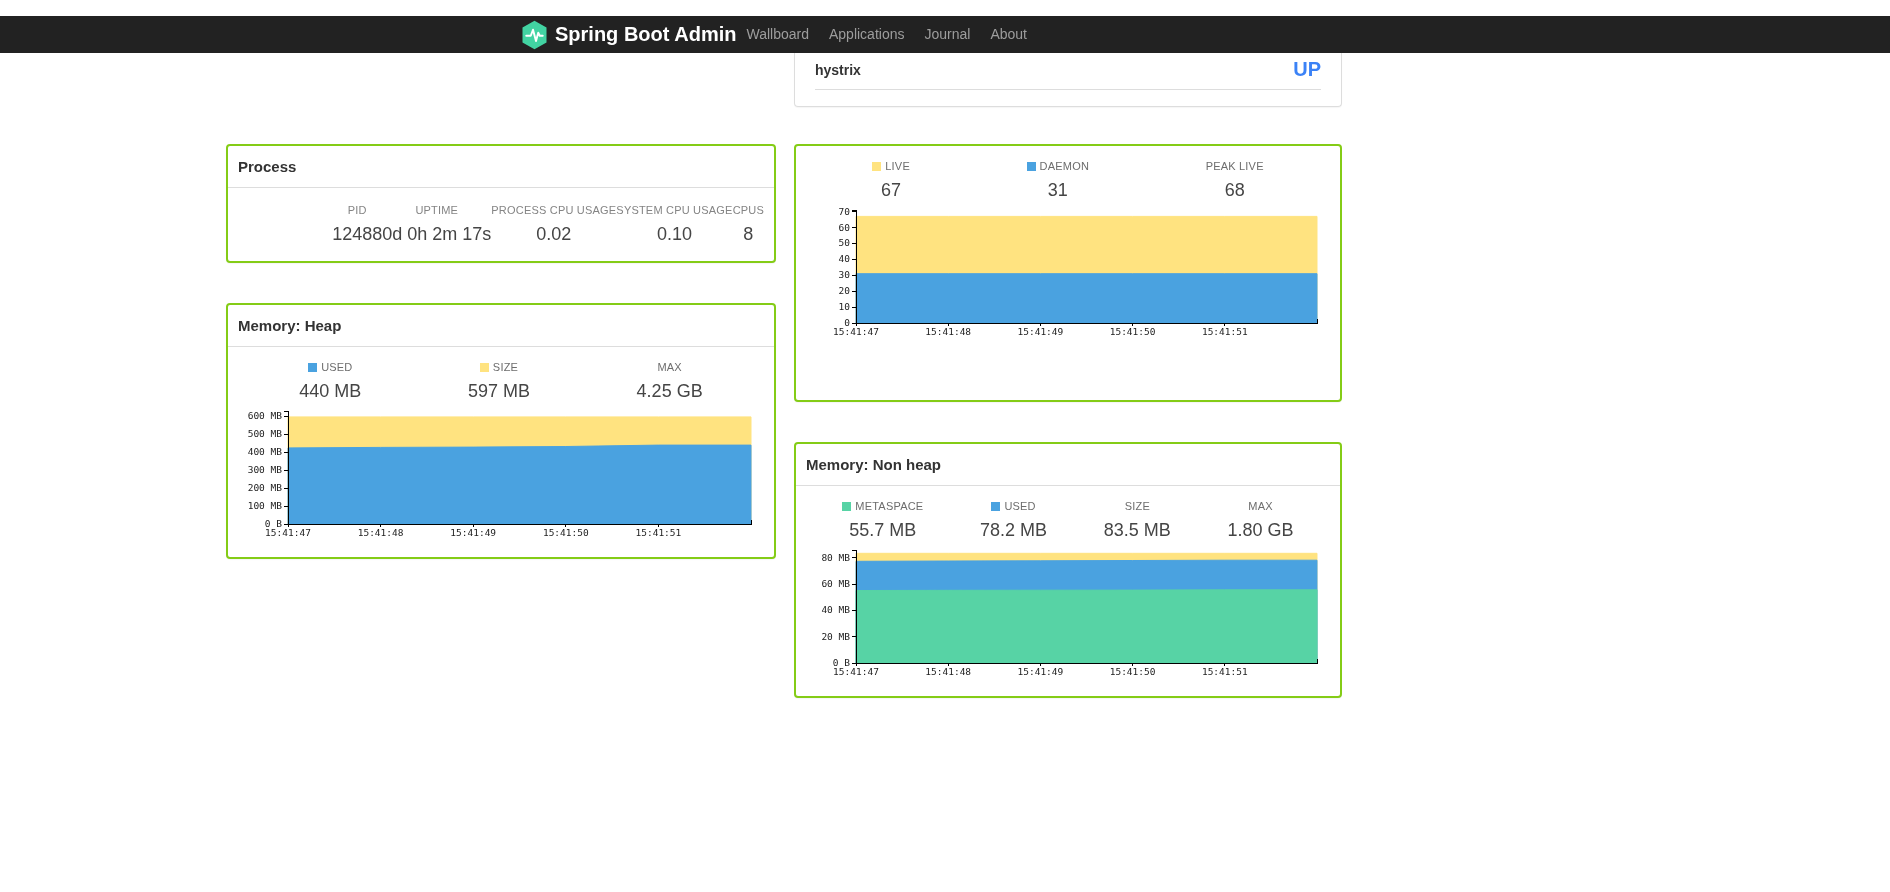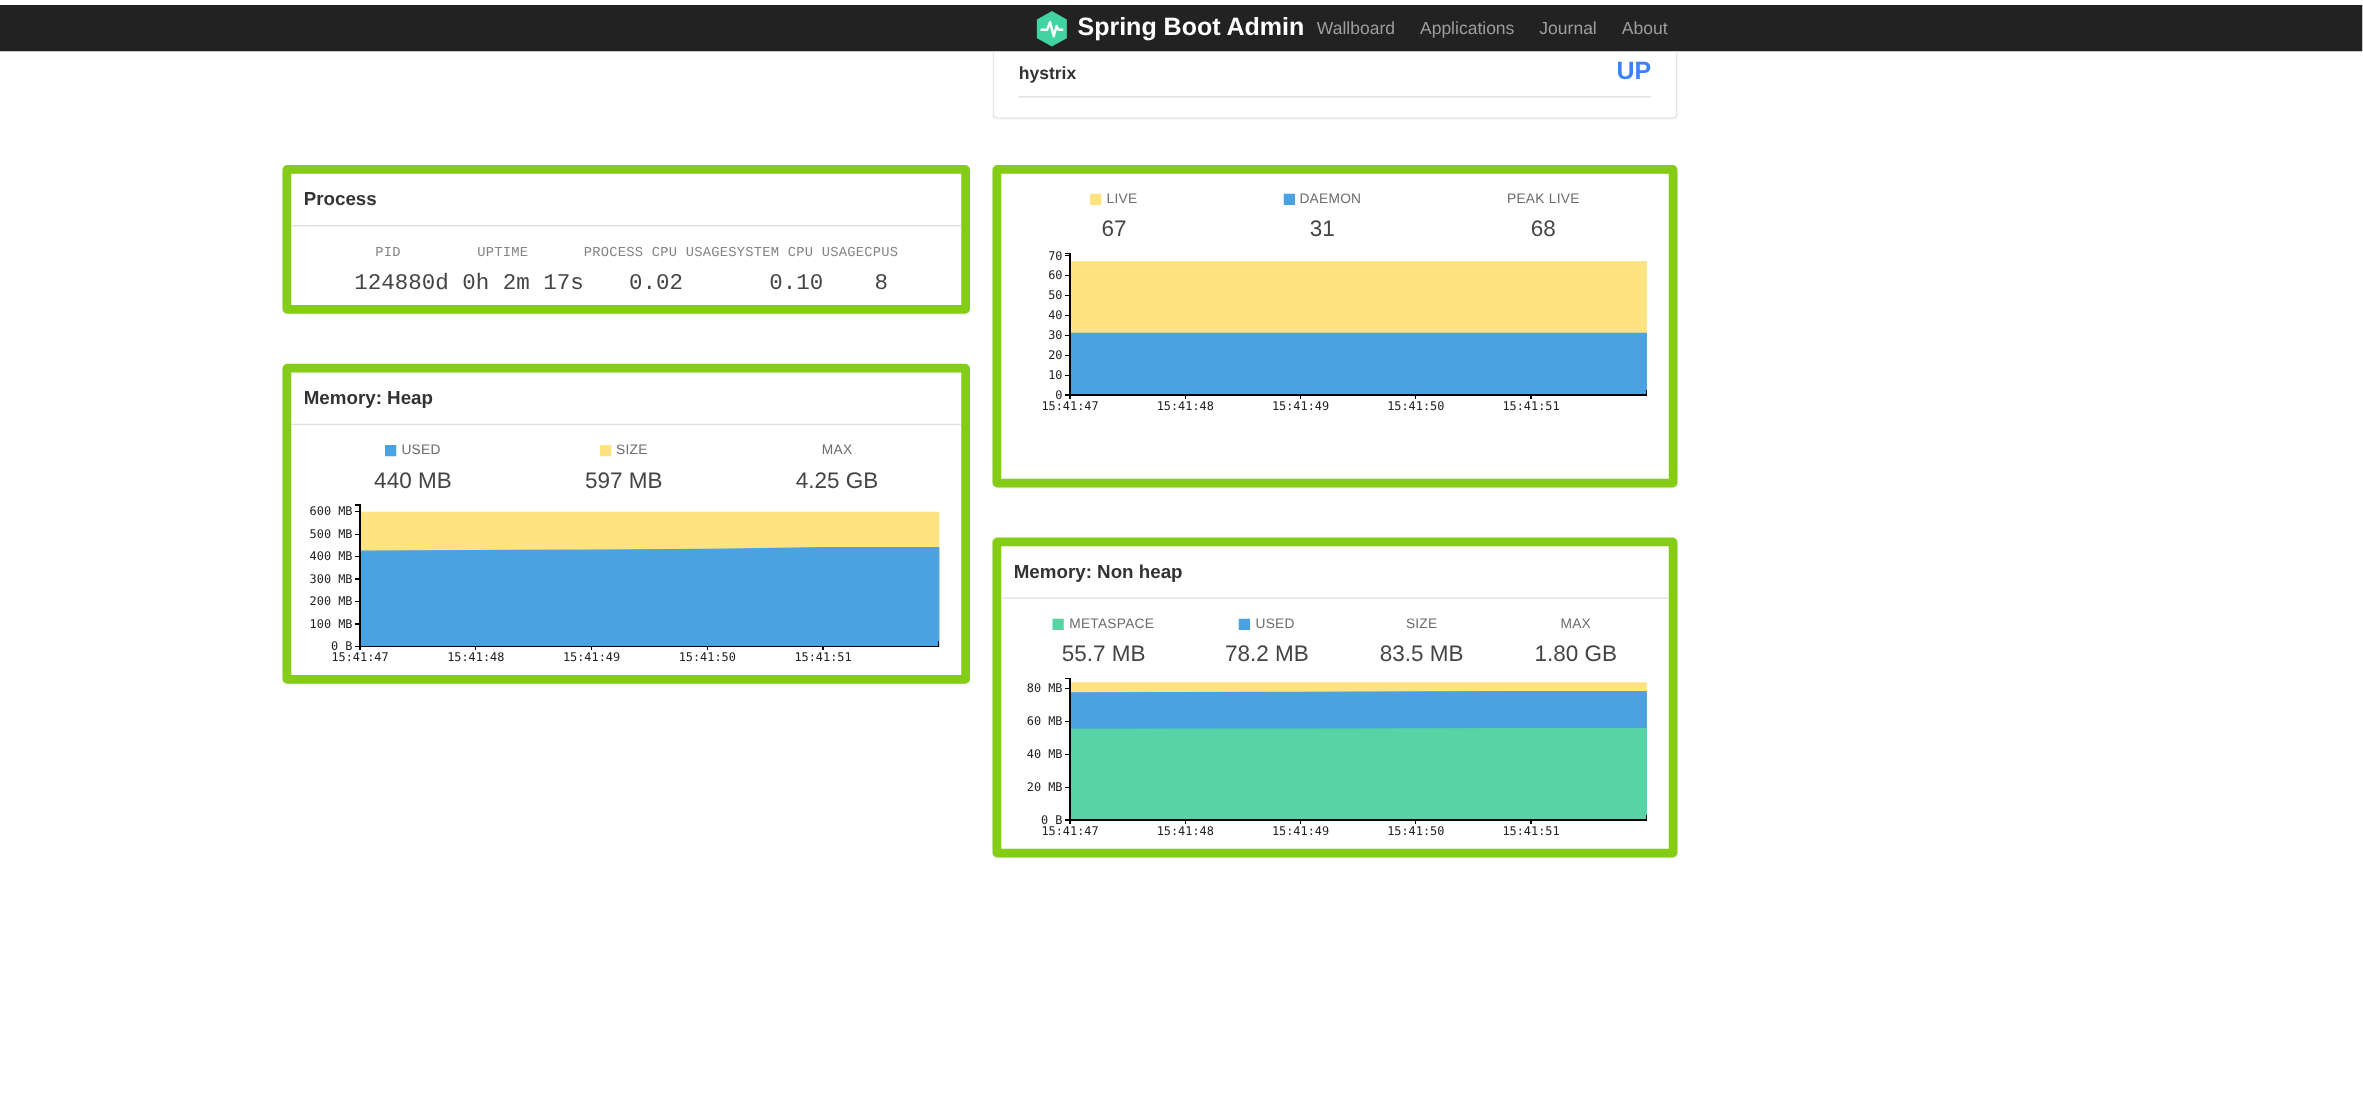--- a/index.html
+++ b/index.html
@@ -8,22 +8,22 @@
     font-family: "Liberation Sans", sans-serif;
     color: #333;
     width: 1890px;
     min-height: 892px;
   }
 
   
   .navbar { background: #222; width: 100%; height: 37px; }
   .navbar-viewport { width: 1568px; height: 100%; }
   .nav-container {
-    width: 1140px; margin: 4px auto; height: 100%;
-    display: flex; align-items: center; justify-content: flex-end;
+    width: 1140px; margin: 16px auto; height: 100%;
+    display: flex; align-items: center; justify-content: center;
   }
   .brand {
     display: flex; align-items: center; gap: 7px;
     color: #fff; font-size: 20px; font-weight: bold; text-decoration: none;
     cursor: pointer; white-space: nowrap;
   }
   .brand svg { display: block; }
   .nav-links {
     display: flex; list-style: none; margin: 0; padding: 0 10px 0 0;
   }
@@ -34,21 +34,21 @@
 
   
   .viewport { width: 1568px; }
   .container { width: 1116px; margin: 0 auto; padding-bottom: 80px; }
   .grid { display: grid; grid-template-columns: 550px 548px; column-gap: 18px; }
 
   .top-spacer { height: 91px; }
 
   
   .panel {
-    background: #fff; border: 7px solid #84cc16; border-radius: 4px;
+    background: #fff; border: 2px solid #84cc16; border-radius: 4px;
     box-shadow: 0 1px 1px rgba(0,0,0,0.04); overflow: hidden;
   }
   .panel-heading {
     padding: 12px 10px; border-bottom: 1px solid #ddd;
     font-size: 15px; line-height: 17px; font-weight: bold; color: #333;
   }
   .panel-body { padding: 14px 10px 8px; }
 
   .panel-fragment {
     height: 54px; border: 1px solid #ddd; border-top: none;
@@ -61,21 +61,21 @@
   }
   .health-name { font-weight: bold; color: #333; }
   .status-up { font-weight: bold; color: #3b82f6; font-size: 20px; }
 
   .panel-process { height: 119px; }
   .panel-gc { height: 120px; margin-top: 19px; }
   .panel-threads { height: 258px; margin-top: 37px; }
   .panel-mem { height: 256px; margin-top: 40px; }
 
   
-  .stats-row { display: flex; justify-content: center; text-align: center; padding-top: 2px; font-family: Liberation Mono, monospace; }
+  .stats-row { display: flex; justify-content: flex-end; text-align: center; padding-top: 2px; }
   .stat { display: flex; flex-direction: column; align-items: center; }
   .stat-label { font-size: 11px; color: #848484; letter-spacing: 0.2px; white-space: nowrap; }
   .stat-value { font-size: 18px; color: #454545; margin-top: 8px; white-space: nowrap; }
 
   
   .chart-panel-body { padding: 14px 0 8px; }
   .chart-wrap { margin: 0 auto; }
   .w510 { width: 510px; }
   .w508 { width: 508px; }
   .legend { display: flex; justify-content: space-around; text-align: center; margin-bottom: 6px; }

